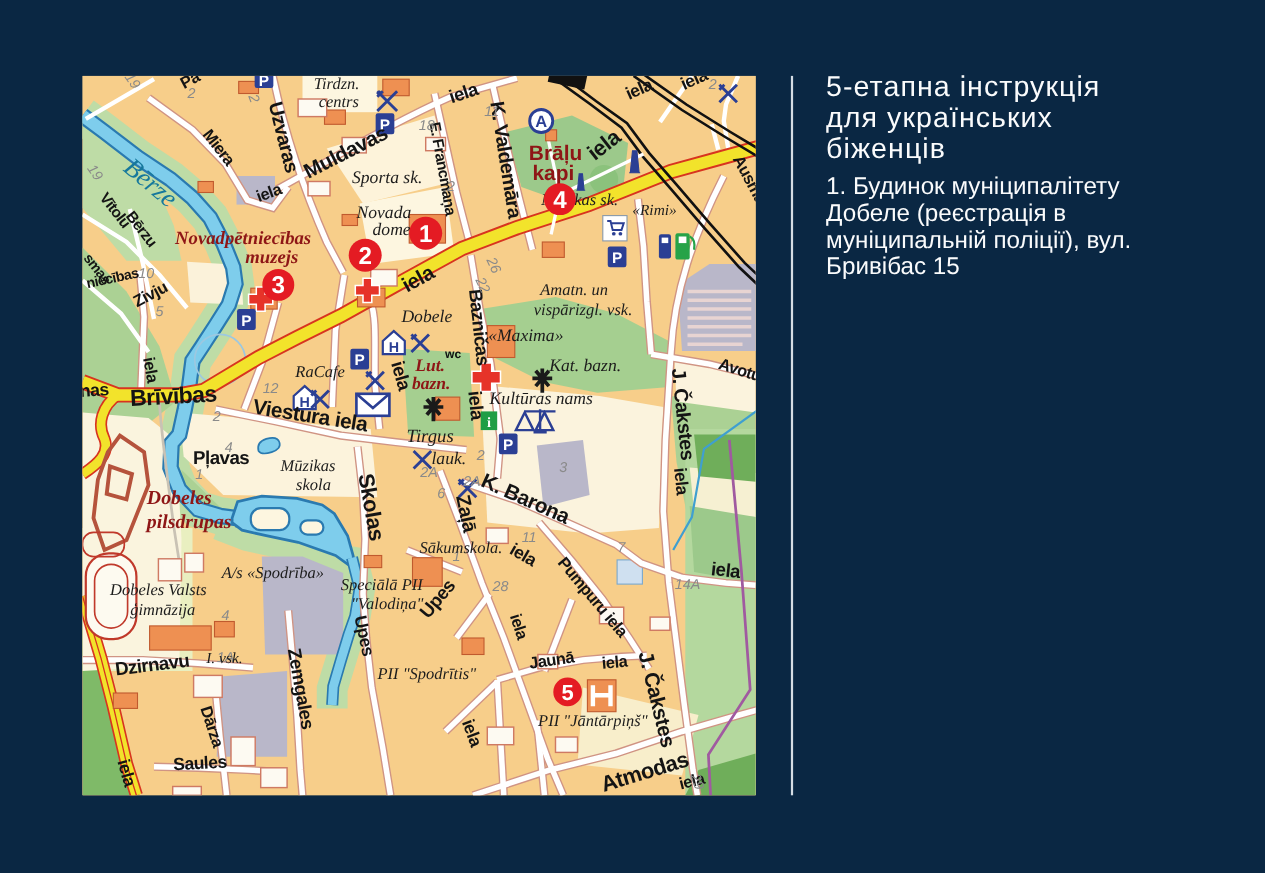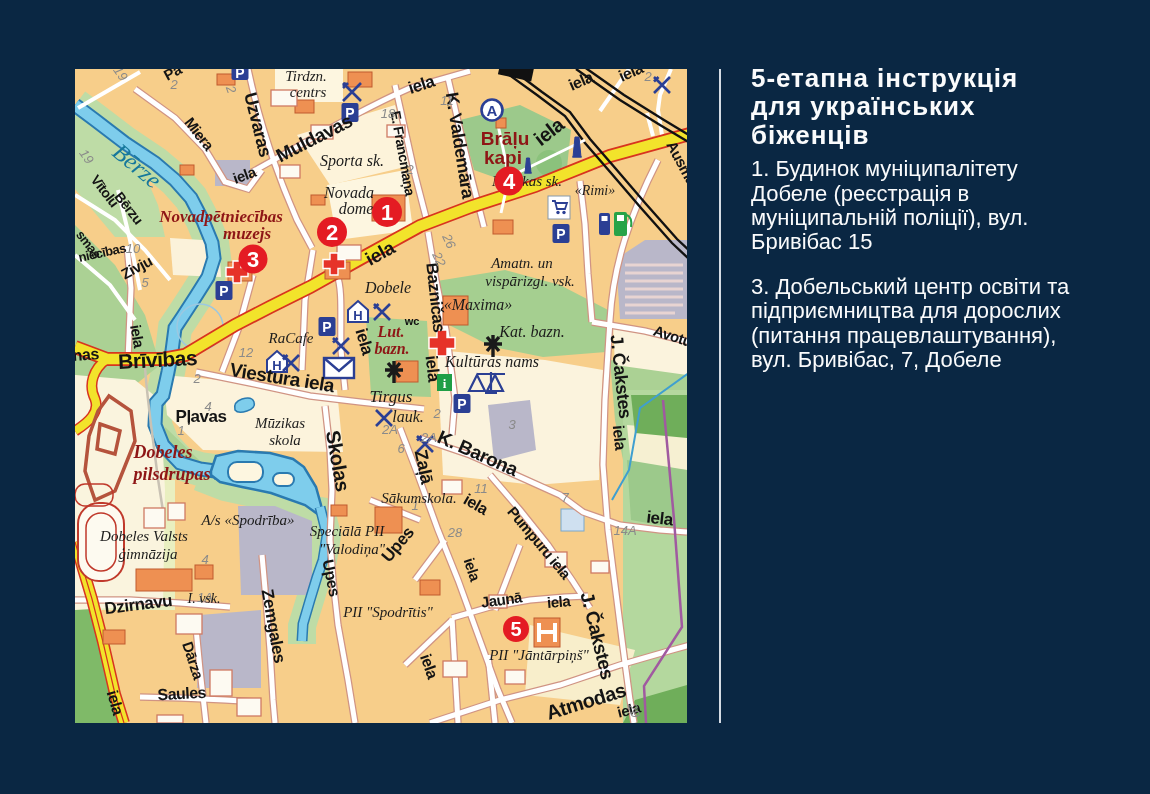--- a/index.html
+++ b/index.html
@@ -1,21 +1,21 @@
 <!DOCTYPE html>
 <html><head>
 <meta charset="utf-8">
 <style>
 html,body{margin:0;padding:0;}
 body{width:1150px;height:794px;background:#0a2743;font-family:"Liberation Sans",sans-serif;overflow:hidden;position:relative;}
 #map{position:absolute;left:75px;top:69px;width:612px;height:654px;background:#f7ce8a;}
 #map svg{filter:blur(0.55px);}
 #divider{position:absolute;left:719px;top:69px;width:1.6px;height:654px;background:#d5dce4;}
 #panel{position:absolute;left:751px;top:63.6px;width:340px;color:#fafbfc;}
-#panel h1{font-size:26px;line-height:28.6px;margin:0;font-weight:bold;letter-spacing:0.95px;}
+#panel h1{font-size:26px;line-height:28.6px;margin:0;font-weight:normal;letter-spacing:0.95px;}
 #panel p{font-size:22px;line-height:24.2px;margin:21px 0 0 0;}
 #panel p.first{margin-top:8px;}
 </style>
 </head>
 <body>
 
 <div id="map">
 <svg width="612" height="654" viewBox="0 0 612 654">
 
 <rect x="0" y="0" width="612" height="654" fill="#f7ce8a"></rect>
@@ -548,14 +548,13 @@
         </g>
 </g>
 </svg>
 </div>
 
 <div id="divider"></div>
 
 <div id="panel">
 <h1>5-етапна інструкція<br>для українських<br>біженців</h1>
 <p class="first">1. Будинок муніципалітету<br>Добеле (реєстрація в<br>муніципальній поліції), вул.<br>Бривібас 15</p>
-<p>3. Добельський центр освіти та<br>підприємництва для дорослих<br>(питання працевлаштування),<br>вул. Бривібас, 7, Добеле</p>
 </div>
 
 </body></html>

